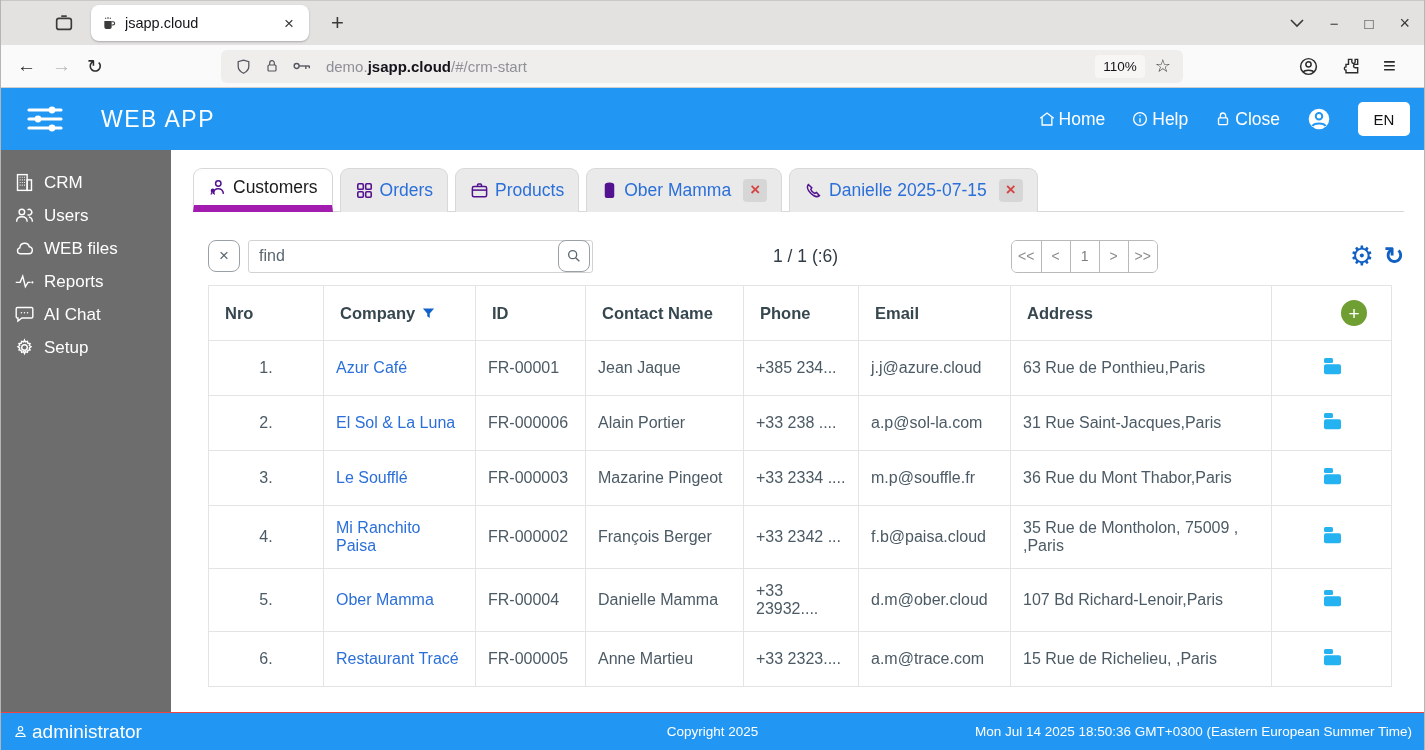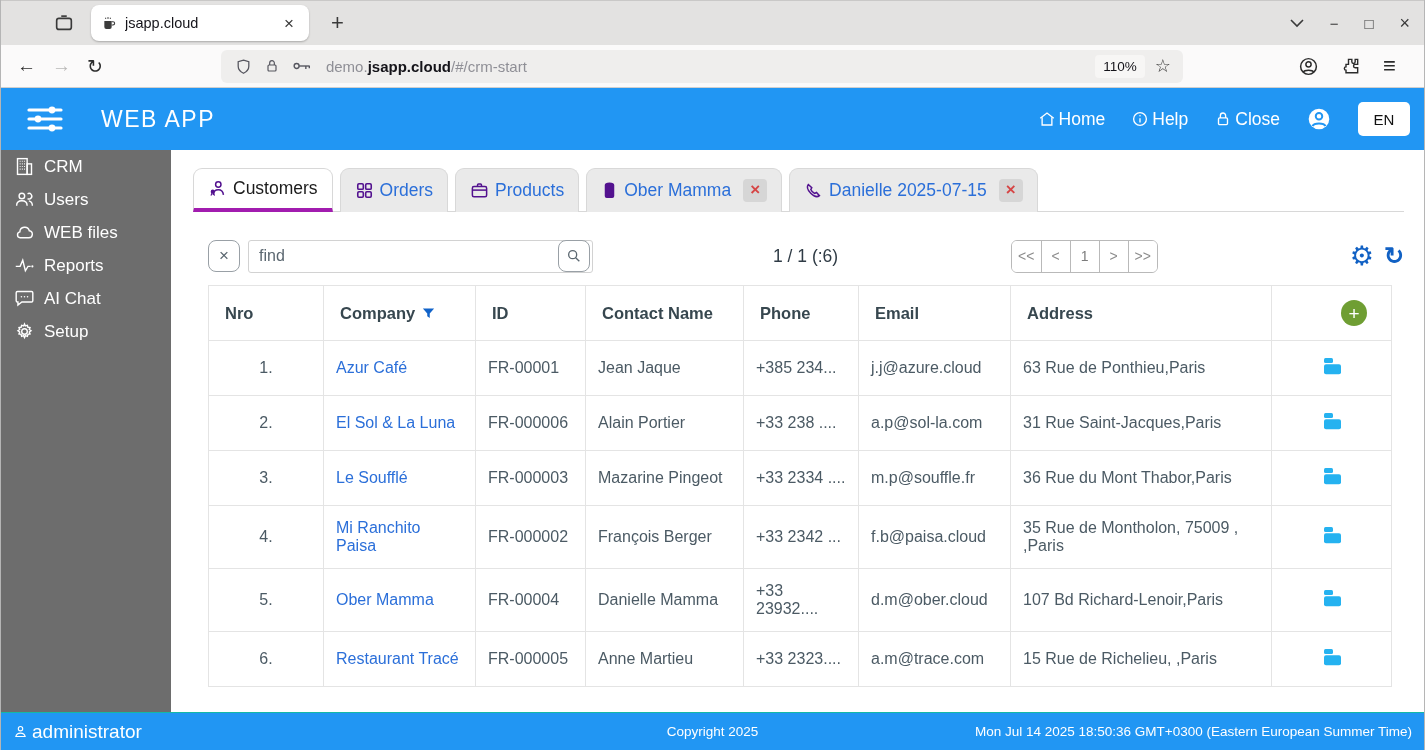--- a/index.html
+++ b/index.html
@@ -1,17 +1,17 @@
 <!DOCTYPE html>
 <html><head>
 <meta charset="utf-8">
 <style>
   * { margin:0; padding:0; box-sizing:border-box; }
   html,body { font-family:"Liberation Sans", sans-serif; }
-  .screen { width:1425px; height:750px; overflow:hidden; background:#14b8a6;
+  .screen { width:1425px; height:750px; overflow:hidden; background:#ef4444;
             border-left:1px solid #b5b5b5; border-right:1px solid #b5b5b5; position:relative; }
 
   
   .tabstrip { height:45px; background:#e3e2e1; display:flex; align-items:center; position:relative;
               border-top:1px solid #c9c8c7; }
   .ffview { width:34px; height:30px; margin-left:46px; border-radius:6px; display:flex; align-items:center;
             justify-content:center; color:#3a3a3a; }
   .btab { width:218px; height:36px; background:#fff; border-radius:8px; margin-left:10px; display:flex;
           align-items:center; padding:0 10px; box-shadow:0 1px 2px rgba(0,0,0,.25); }
   .btab .title { flex:1; font-size:14.5px; color:#15141a; margin-left:8px; white-space:nowrap; overflow:hidden; }
@@ -38,31 +38,31 @@
   .sliders { margin-left:24px; }
   .apptitle { font-size:23px; letter-spacing:1.5px; margin-left:36px; font-weight:400; }
   .hnav { margin-left:auto; display:flex; align-items:center; gap:26px; font-size:17.5px; }
   .hnav .hitem { display:inline-flex; align-items:center; gap:3px; cursor:default; }
   .acct { display:inline-flex; }
   .enbtn { background:#fff; color:#111; font-size:15px; border:none; border-radius:5px; width:52px; height:34px;
            margin:0 14px 0 0; font-family:inherit; }
 
   
   .bodyrow { display:flex; height:562px; }
-  .sidebar { width:170px; background:#6d6d6d; color:#fff; padding-top:0; flex:none; }
+  .sidebar { width:170px; background:#6d6d6d; color:#fff; padding-top:16px; flex:none; }
   .sideitem { display:flex; align-items:center; gap:9px; font-size:17px; padding:6px 0 6px 13px; cursor:default; }
   .sideitem svg { flex:none; }
   .main { flex:1; background:#fff; padding:17px 20px 0 22px; overflow:hidden; }
 
   
   .apptabs { display:flex; align-items:flex-end; gap:7px; border-bottom:1px solid #d8d8d8; height:45px; }
   .atab { display:flex; align-items:center; gap:4px; height:44px; padding:0 14px; background:#eaeaea;
           border:1px solid #d8d8d8; border-bottom:none; border-radius:9px 9px 0 0; font-size:17.5px;
           color:#2b6fd9; margin-bottom:-1px; cursor:default; white-space:nowrap; }
-  .atab.active { background:#fff; color:#1b1b1b; border-bottom:4px solid #a21caf; z-index:2; }
+  .atab.active { background:#fff; color:#1b1b1b; border-bottom:7px solid #a21caf; z-index:2; }
   .atab .ticon { color:#53128f; display:inline-flex; margin-right:2px; }
   .chipclose { background:#d6d6d6; color:#d64545; border-radius:4px; font-size:17px; font-weight:700;
                padding:1px 7px; margin-left:8px; line-height:1.2; }
 
   
   .toolbar { display:flex; align-items:center; margin:26px 0 0 15px; height:36px; }
   .clearbtn, .searchbtn { width:32px; height:32px; border:1.5px solid #99a0a6; border-radius:8px; background:#fff;
           color:#5b6770; font-size:17px; display:flex; align-items:center; justify-content:center; }
   .findwrap { position:relative; margin-left:8px; width:345px; }
   .findinput { width:100%; height:33px; border:1px solid #d2d2d2; border-radius:3px; font-size:16px;

